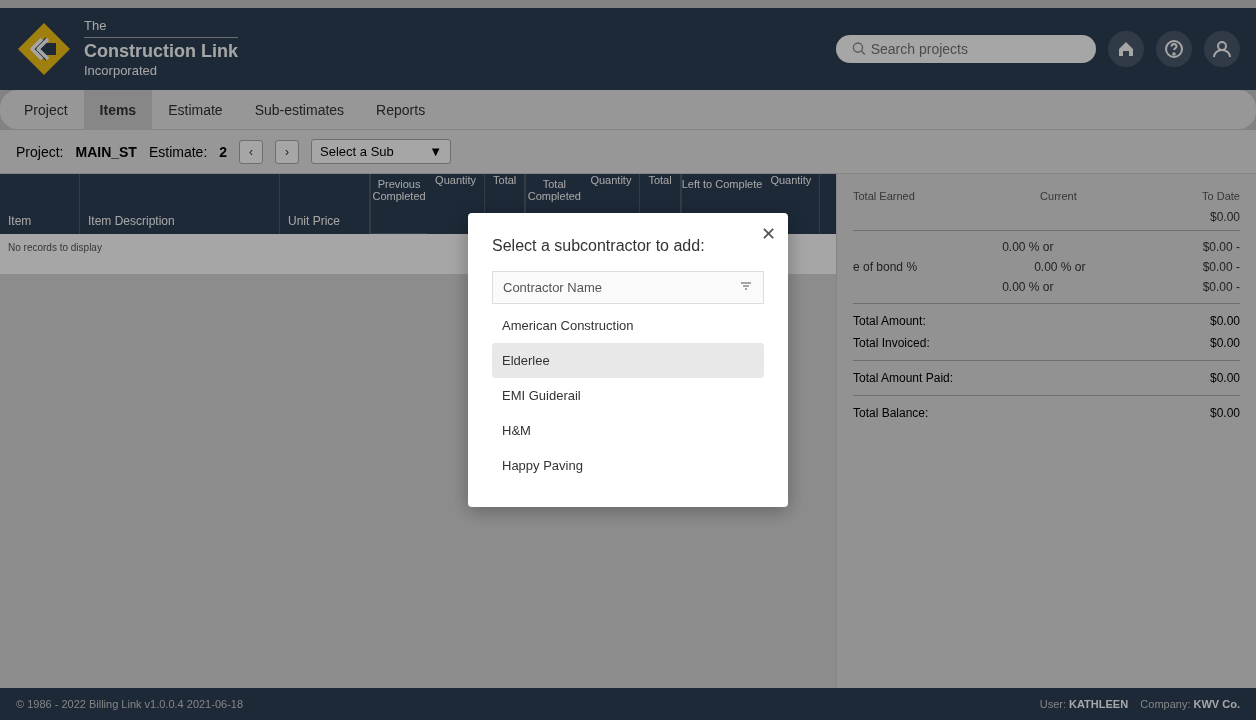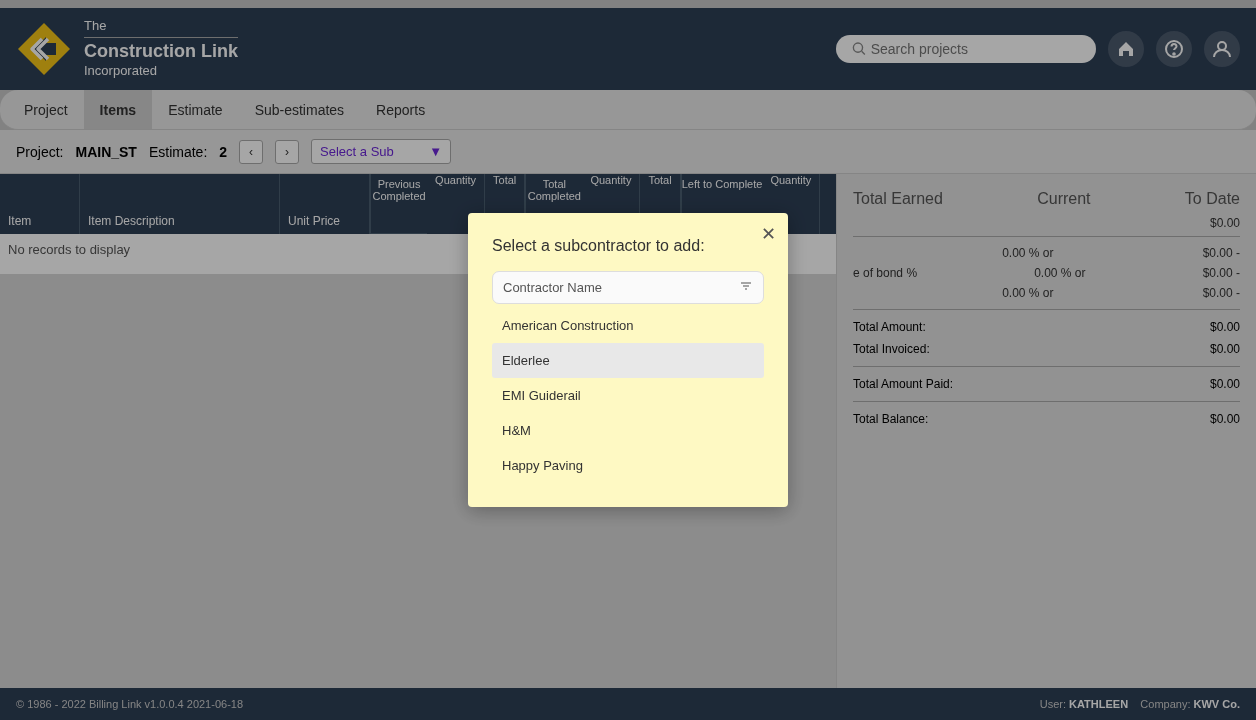--- a/index.html
+++ b/index.html
@@ -118,21 +118,21 @@
       display: flex;
       align-items: center;
       background: white;
       border: 1px solid #aaa;
       border-radius: 3px;
       padding: 4px 8px;
       cursor: pointer;
       min-width: 140px;
       justify-content: space-between;
       font-size: 13px;
-      color: #6d28d9;
+      color: #000000;
     }
 
     
     .table-header {
       background: #2d3f55;
       color: white;
       display: flex;
       height: 60px;
     }
     .th-left {
@@ -160,21 +160,21 @@
       font-size: 11px;
       padding: 0 8px 4px;
       border-right: 1px solid #4a5f70;
     }
 
     
     .table-body {
       background: white;
       min-height: 40px;
       padding: 8px;
-      font-size: 13px;
+      font-size: 10px;
       color: #555;
     }
 
     
     .main-layout {
       display: flex;
       height: calc(720px - 82px - 40px - 44px - 32px);
     }
     .left-panel {
       flex: 1;
@@ -224,21 +224,21 @@
     .modal-overlay {
       position: fixed;
       top: 0; left: 0; right: 0; bottom: 0;
       background: rgba(0,0,0,0.35);
       display: flex;
       align-items: center;
       justify-content: center;
       z-index: 100;
     }
     .modal {
-      background: #fef9c3;
+      background: #ffffff;
       border-radius: 4px;
       width: 320px;
       padding: 24px;
       position: relative;
       box-shadow: 0 4px 20px rgba(0,0,0,0.3);
       max-height: 440px;
     }
     .modal-title {
       font-size: 16px;
       color: #333;
@@ -253,21 +253,21 @@
       color: #555;
       background: none;
       border: none;
       line-height: 1;
     }
     .contractor-filter-row {
       display: flex;
       align-items: center;
       justify-content: space-between;
       border: 1px solid #ddd;
-      border-radius: 7px;
+      border-radius: 0;
       padding: 7px 10px;
       margin-bottom: 4px;
       background: #fafafa;
       font-size: 13px;
       color: #555;
     }
     .contractor-item {
       padding: 10px 10px;
       font-size: 13px;
       color: #333;
@@ -383,21 +383,21 @@
         </div>
       </div>
     </div>
 
     <div class="table-body">
       <span>No records to display</span>
     </div>
   </div>
 
   <div class="right-panel">
-    <div style="display:flex; justify-content:space-between; font-size:16px; color:#555; margin-bottom:8px;">
+    <div style="display:flex; justify-content:space-between; font-size:11px; color:#555; margin-bottom:8px;">
       <span>Total Earned</span>
       <span>Current</span>
       <span>To Date</span>
     </div>
     <div style="text-align:right; color:#333; font-size:12px; margin-bottom:6px;">
       <span>$0.00</span>
     </div>
     <div class="right-panel-divider"></div>
     <div class="right-panel-row">
       <span></span>

